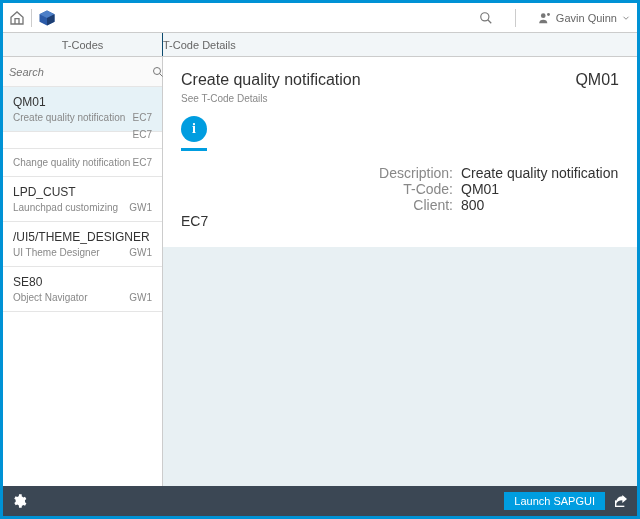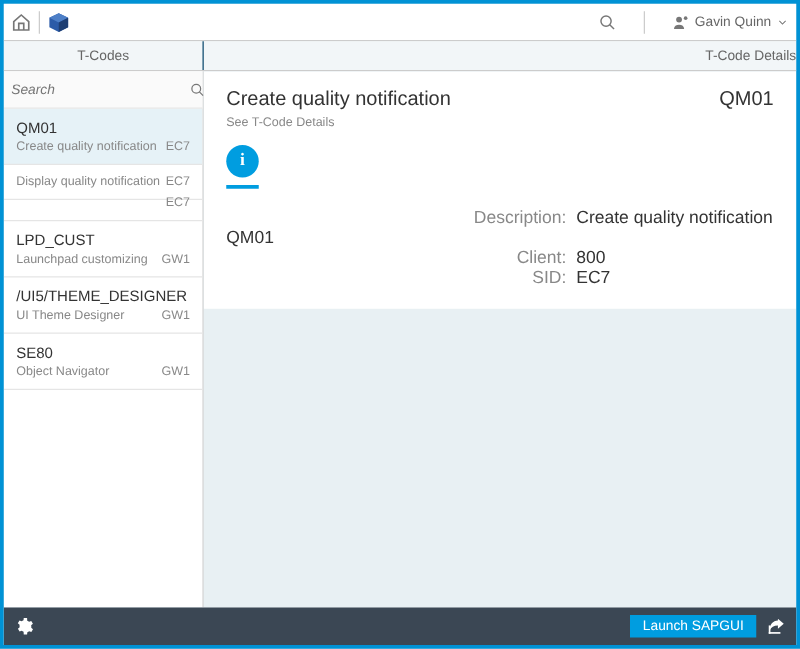--- a/index.html
+++ b/index.html
@@ -6,21 +6,21 @@
 body { width: 640px; height: 519px; overflow: hidden; background: #e8f0f3; border: 3px solid #0092d5; display: flex; flex-direction: column; }
 .topbar { height: 30px; background: #fff; border-bottom: 1px solid #ccc; display: flex; align-items: center; padding: 0 6px; }
 .topbar .left { display: flex; align-items: center; gap: 6px; }
 .topbar .left .sep { width: 1px; height: 18px; background: #ccc; }
 .topbar .right { margin-left: auto; display: flex; align-items: center; gap: 22px; }
 .topbar .right .sep { width: 1px; height: 18px; background: #ccc; }
 .icon-btn { display: inline-flex; align-items: center; justify-content: center; cursor: pointer; color: #666; }
 .user { display: flex; align-items: center; gap: 4px; color: #666; font-size: 11px; cursor: pointer; }
 .colhdrs { height: 24px; display: flex; background: #f2f6f8; border-bottom: 1px solid #ccc; }
 .colhdrs .col1 { width: 160px; text-align: center; font-size: 11px; color: #666; line-height: 24px; border-right: 1px solid #0c4a6e; }
-.colhdrs .col2 { flex: 1; text-align: right; font-size: 11px; color: #666; line-height: 24px; }
+.colhdrs .col2 { flex: 1; text-align: left; font-size: 11px; color: #666; line-height: 24px; }
 .main { flex: 1; display: flex; overflow: hidden; }
 .sidebar { width: 160px; background: #fff; border-right: 1px solid #ccc; display: flex; flex-direction: column; }
 .searchbar { height: 30px; display: flex; align-items: center; padding: 0 6px; border-bottom: 1px solid #e5e5e5; background: #fafafa; }
 .searchbar input { flex: 1; border: none; background: transparent; font-size: 11px; color: #999; outline: none; font-style: italic; }
 .searchbar .sicons { display: flex; gap: 6px; }
 .list { flex: 1; overflow: auto; }
 .item { padding: 8px 10px; border-bottom: 1px solid #e5e5e5; cursor: pointer; position: relative; }
 .item.selected { background: #e6f2f7; }
 .item .code { font-size: 12px; color: #333; margin-bottom: 3px; }
 .item .desc { font-size: 10px; color: #888; }
@@ -114,24 +114,24 @@
         </span>
       </div>
     </div>
     <div class="list" id="list">
         <div class="item selected">
           <div class="code">QM01</div>
           <div class="desc">Create quality notification</div>
           <div class="tag">EC7</div>
         </div>
         <div class="item">
-          <div class="desc">Display quality notification</div>
           <div class="tag">EC7</div>
         </div>
         <div class="item">
+          <div class="desc">Change quality notification</div>
           <div class="tag">EC7</div>
         </div>
         <div class="item">
           <div class="code">LPD_CUST</div>
           <div class="desc">Launchpad customizing</div>
           <div class="tag">GW1</div>
         </div>
         <div class="item">
           <div class="code">/UI5/THEME_DESIGNER</div>
           <div class="desc">UI Theme Designer</div>
@@ -155,28 +155,28 @@
       <div class="tab-icon">
         <div class="circ">i</div>
         <div class="under"></div>
       </div>
       <div class="kv">
         <div class="kv-row">
             <div class="k">Description:</div>
             <div class="v">Create quality notification</div>
           </div>
         <div class="kv-row">
+            <div class="k">T-Code:</div>
             <div class="v">QM01</div>
           </div>
         <div class="kv-row">
             <div class="k">Client:</div>
             <div class="v">800</div>
           </div>
         <div class="kv-row">
-            <div class="k">SID:</div>
             <div class="v">EC7</div>
           </div>
       </div>
     </div>
   </div>
 </div>
 
 <div class="footer">
   <span class="gear icon-btn">
     <svg width="16" height="16" viewBox="0 0 24 24" fill="#fff">

